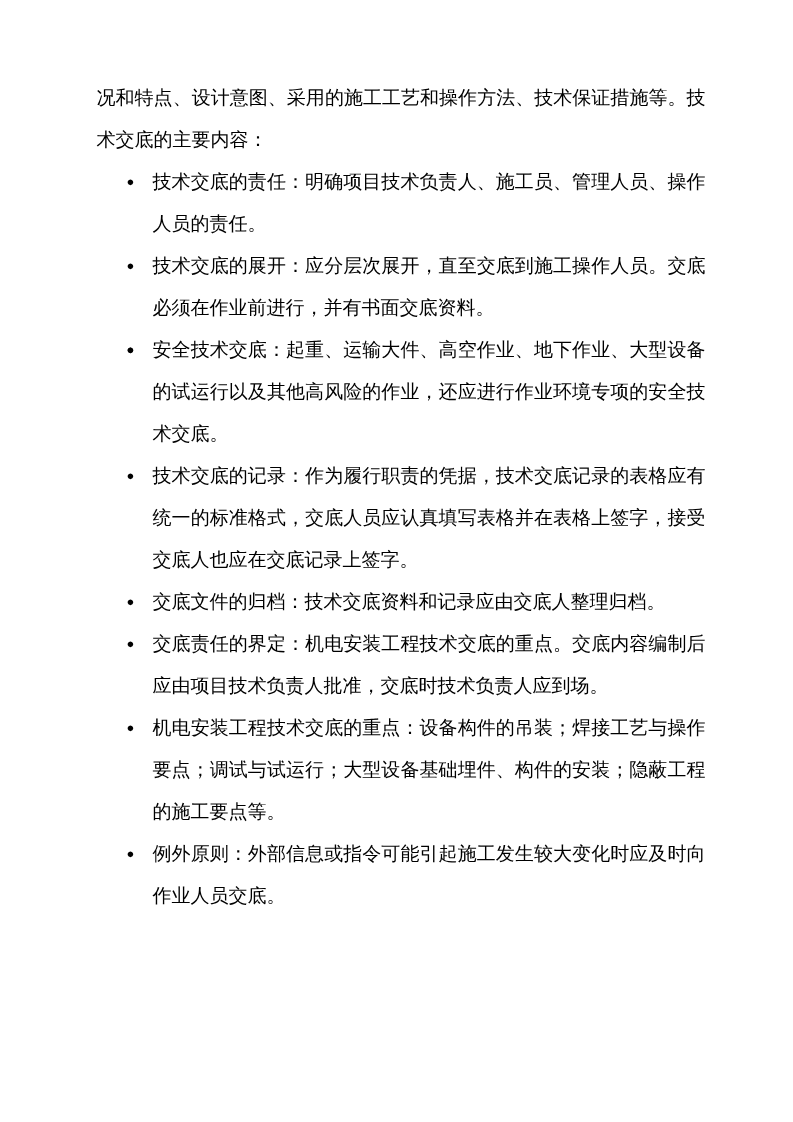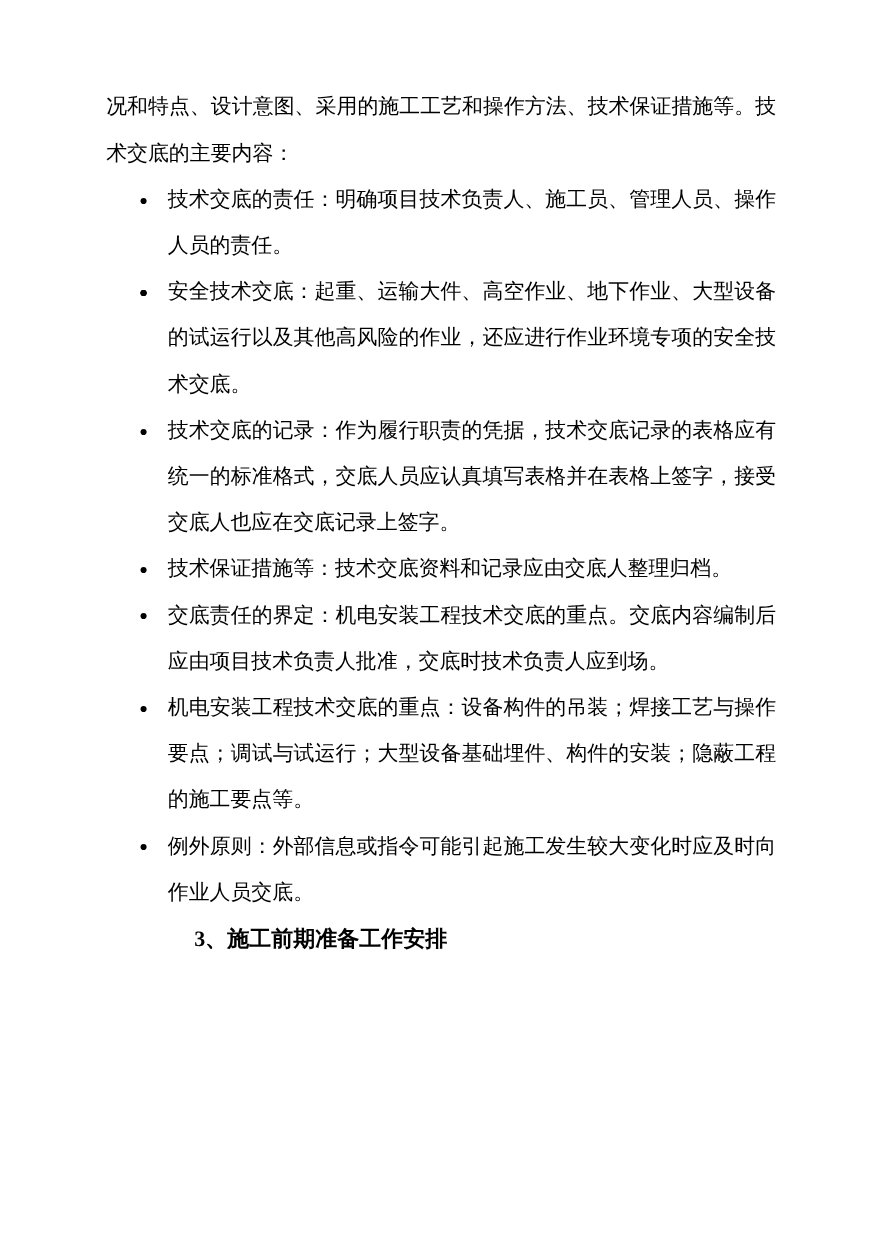--- a/index.html
+++ b/index.html
@@ -63,53 +63,53 @@
   <p class="para">况和特点、设计意图、采用的施工工艺和操作方法、技术保证措施等。技术交底的主要内容：</p>
 
   <ul class="bullet-list">
   <li class="bullet-item">
     <span class="marker">●</span>
     <span class="bullet-text">技术交底的责任：明确项目技术负责人、施工员、管理人员、操作人员的责任。</span>
   </li>
 
   <li class="bullet-item">
     <span class="marker">●</span>
+    <span class="bullet-text">技术交底的展开：应分层次展开，直至交底到施工操作人员。交底必须在作业前进行，并有书面交底资料。</span>
   </li>
 
   <li class="bullet-item">
     <span class="marker">●</span>
   </li>
 
   <li class="bullet-item">
     <span class="marker">●</span>
     <span class="bullet-text">安全技术交底：起重、运输大件、高空作业、地下作业、大型设备的试运行以及其他高风险的作业，还应进行作业环境专项的安全技术交底。</span>
   </li>
 
   <li class="bullet-item">
     <span class="marker">●</span>
     <span class="bullet-text">技术交底的记录：作为履行职责的凭据，技术交底记录的表格应有统一的标准格式，交底人员应认真填写表格并在表格上签字，接受交底人也应在交底记录上签字。</span>
   </li>
 
   <li class="bullet-item">
     <span class="marker">●</span>
-    <span class="bullet-text">技术保证措施等：技术交底资料和记录应由交底人整理归档。</span>
+    <span class="bullet-text">交底文件的归档：技术交底资料和记录应由交底人整理归档。</span>
   </li>
 
   <li class="bullet-item">
     <span class="marker">●</span>
     <span class="bullet-text">交底责任的界定：机电安装工程技术交底的重点。交底内容编制后应由项目技术负责人批准，交底时技术负责人应到场。</span>
   </li>
 
   <li class="bullet-item">
     <span class="marker">●</span>
     <span class="bullet-text">机电安装工程技术交底的重点：设备构件的吊装；焊接工艺与操作要点；调试与试运行；大型设备基础埋件、构件的安装；隐蔽工程的施工要点等。</span>
   </li>
 
   <li class="bullet-item">
     <span class="marker">●</span>
     <span class="bullet-text">例外原则：外部信息或指令可能引起施工发生较大变化时应及时向作业人员交底。</span>
   </li>
 </ul>
 
-  <h3 class="section-heading">3、施工前期准备工作安排</h3>
 
 
 </div>
 
 </body></html>

